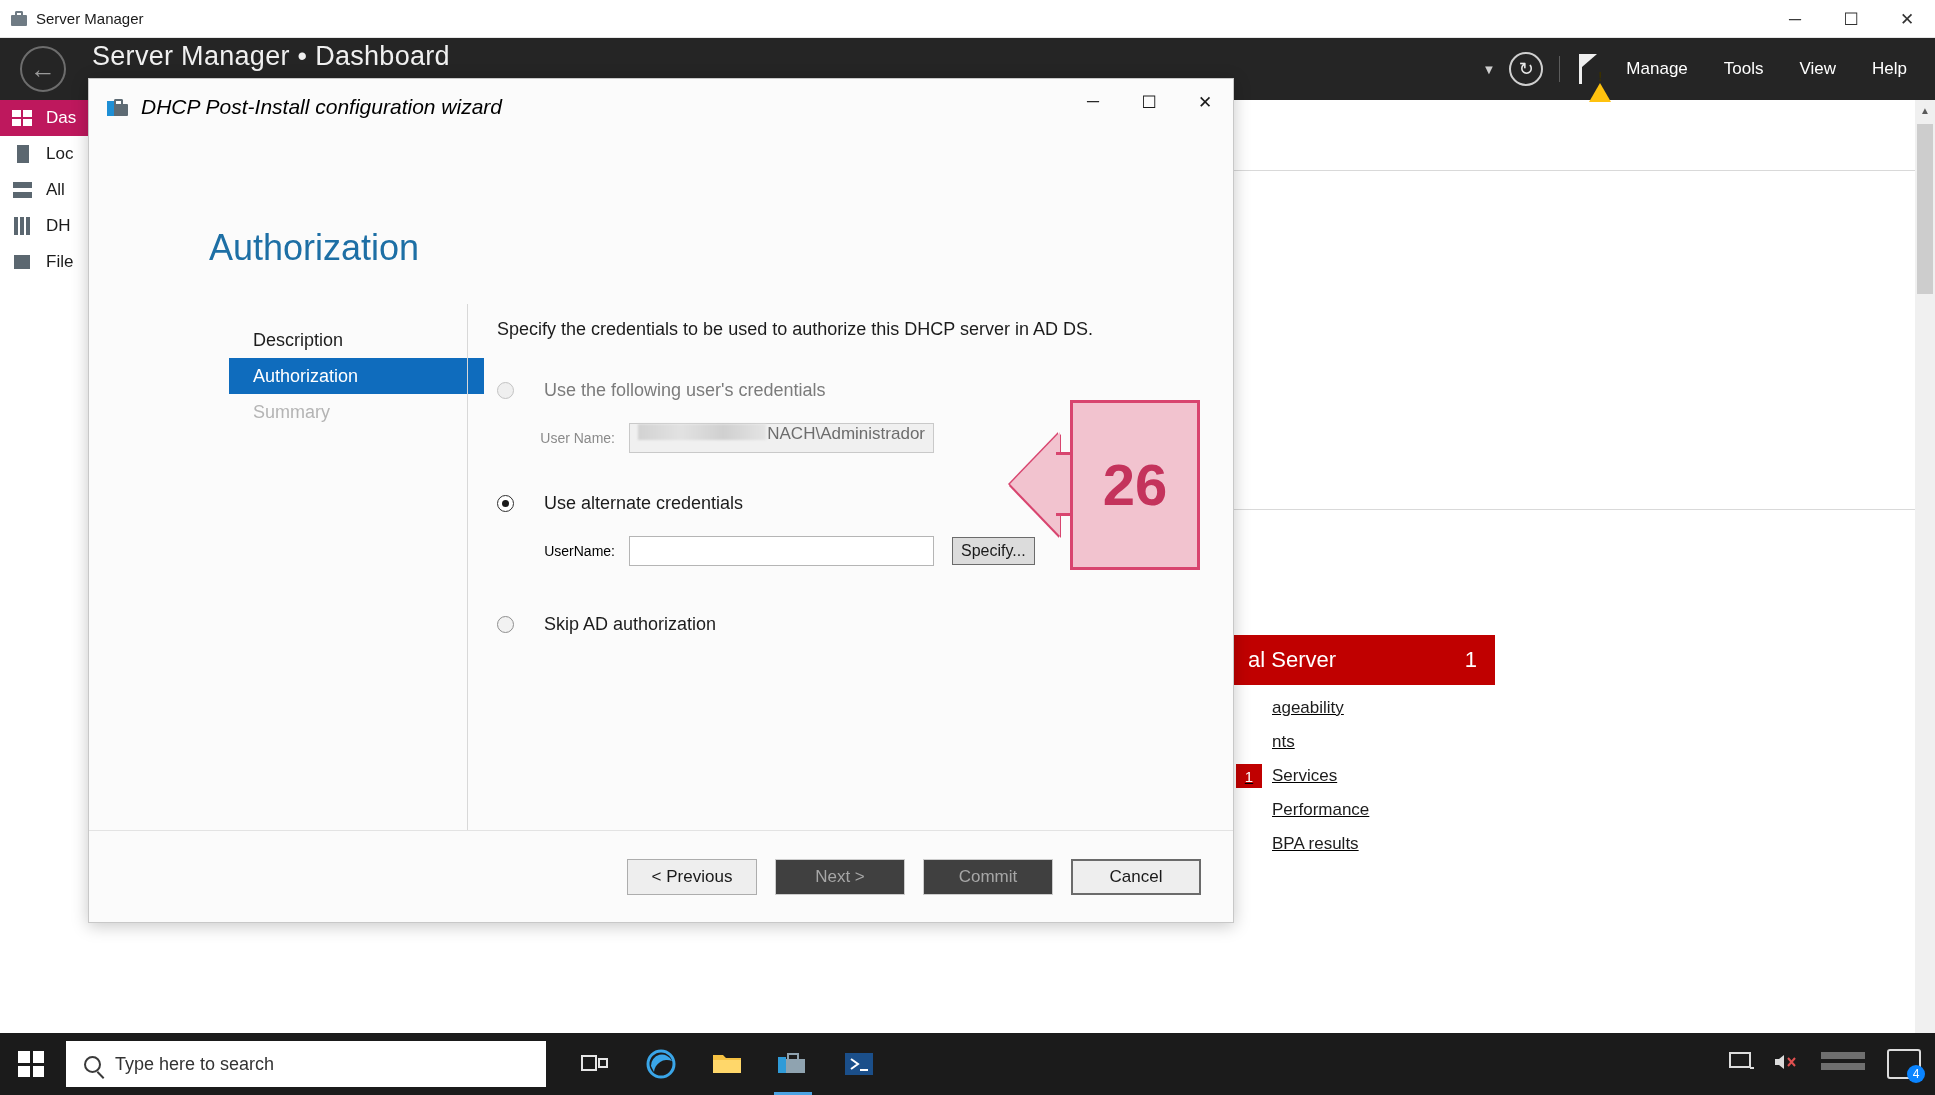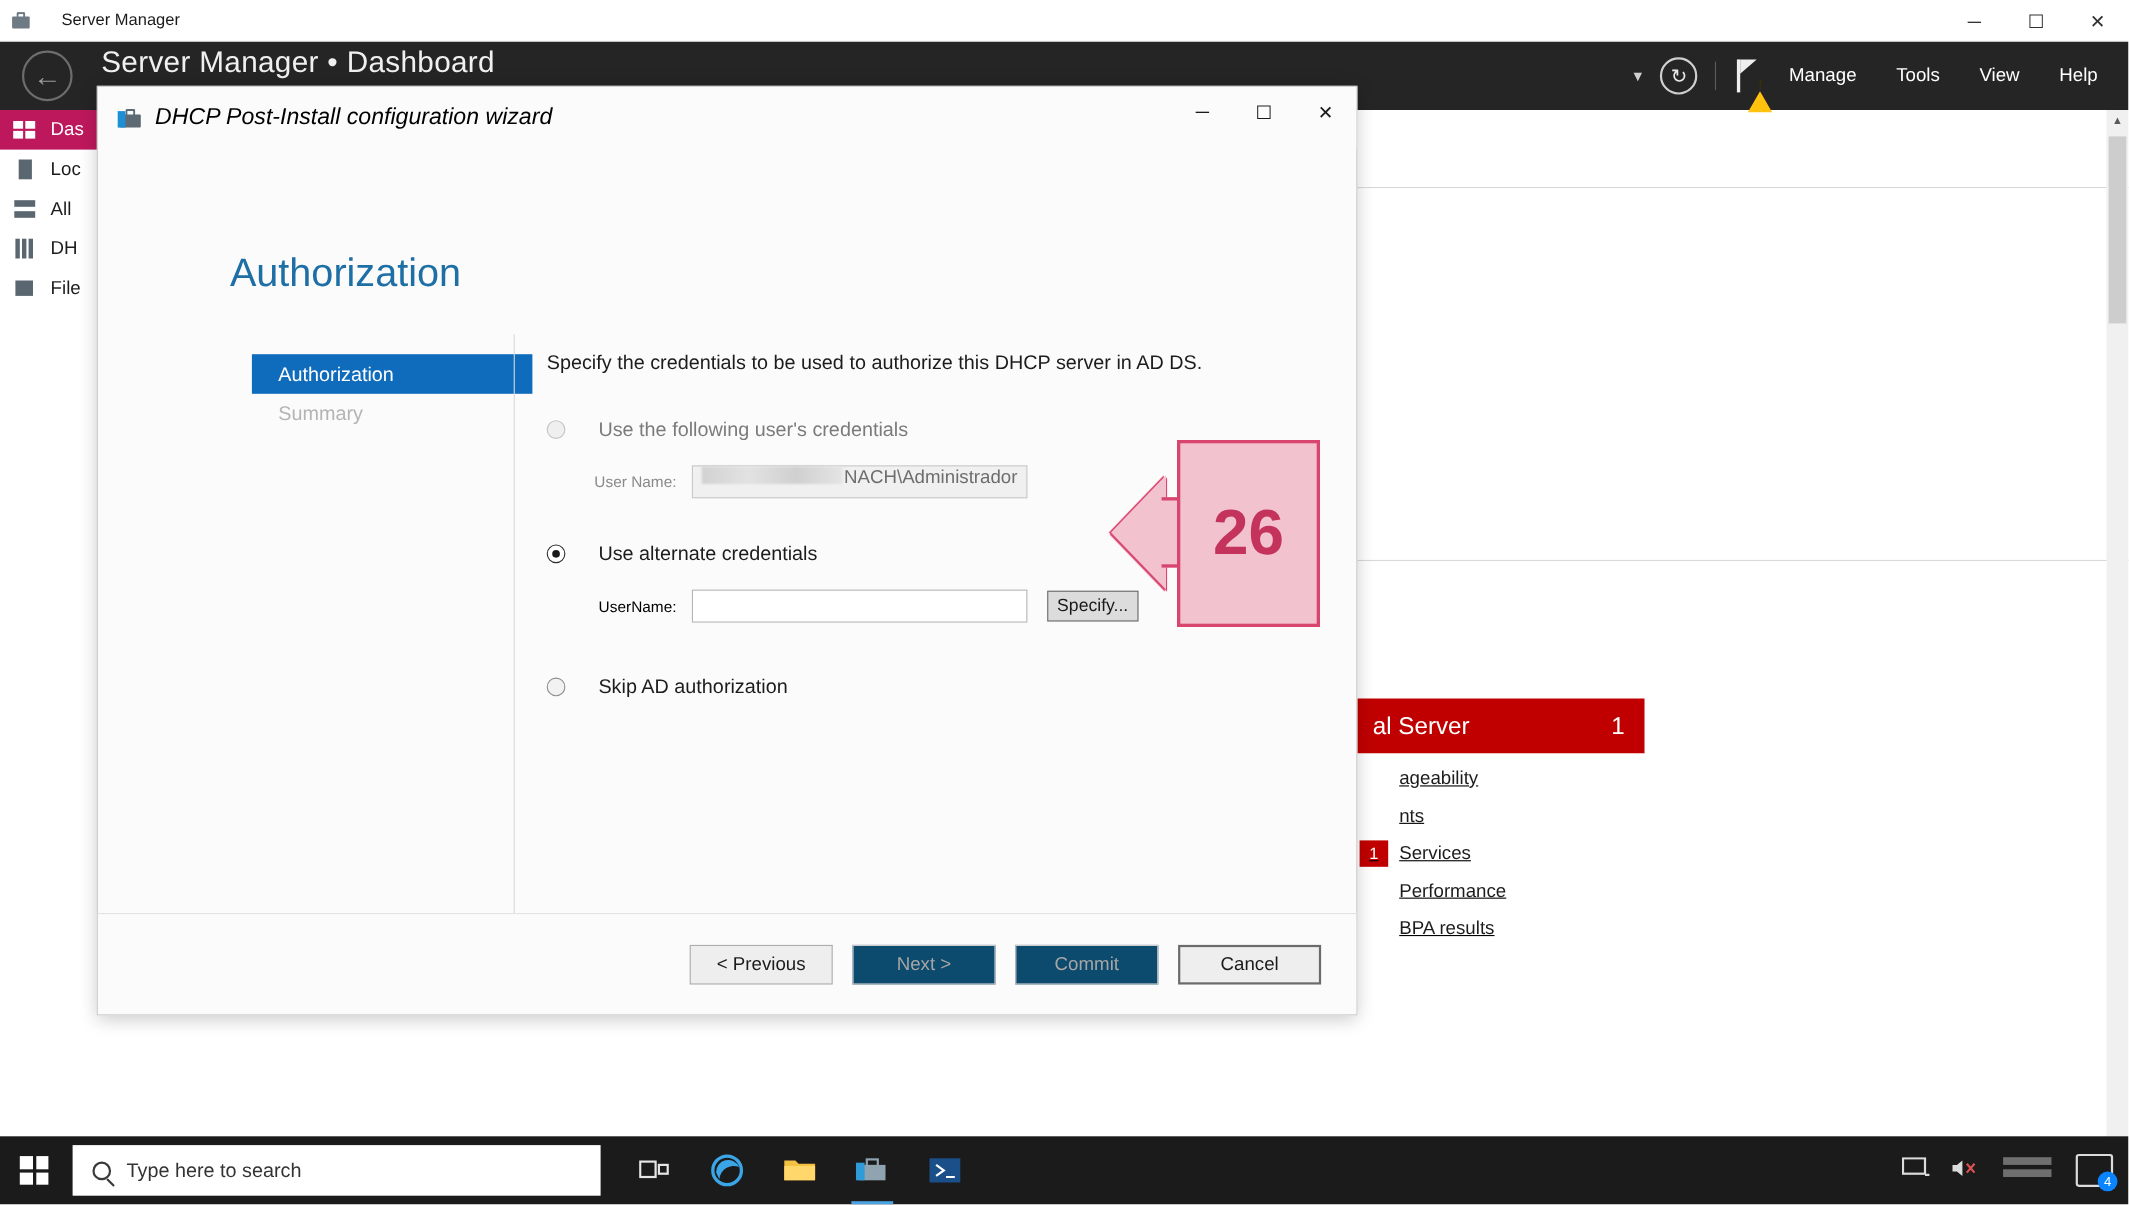--- a/index.html
+++ b/index.html
@@ -23,21 +23,21 @@
     position: relative; flex: none;
   }
   .sm-title-icon .body {
     position: absolute; left: 1px; top: 5px; width: 16px; height: 11px;
     background: #6f7b84; border-radius: 1px;
   }
   .sm-title-icon .top {
     position: absolute; left: 5px; top: 1px; width: 8px; height: 5px;
     border: 2px solid #6f7b84; border-bottom: none; border-radius: 2px 2px 0 0;
   }
-  .sm-title-text { font-size: 15px; color: #1a1a1a; margin-left: 20px; }
+  .sm-title-text { font-size: 15px; color: #1a1a1a; }
   .sm-win-btns {
     position: absolute; right: 0; top: 0; height: 38px; display: flex;
   }
   .sm-win-btn {
     width: 56px; height: 38px; display: flex; align-items: center; justify-content: center;
     color: #333; font-size: 17px; line-height: 1;
   }
 
   
   .sm-navstrip {
@@ -280,21 +280,21 @@
   .dlg-footer {
     position: absolute; left: 0; right: 0; bottom: 0; height: 92px;
     border-top: 1px solid #e3e3e3; background: #fbfbfb;
     display: flex; align-items: center; justify-content: flex-end;
     padding-right: 32px; gap: 18px;
   }
   .btn {
     min-width: 130px; height: 36px; border: 1px solid #adadad; background: #eeeeee;
     font-size: 17px; color: #1a1a1a; display: flex; align-items: center; justify-content: center;
   }
-  .btn.disabled { color: #a6a6a6; border-color: #cccccc; background: #0c4a6e; }
+  .btn.disabled { color: #a6a6a6; border-color: #cccccc; background: #404040; }
   .btn.focus { border: 2px solid #6b6b6b; }
 
   
   .anno { position: absolute; }
   .anno-box {
     background: #f2c3cf; border: 3px solid #d8456f;
     display: flex; align-items: center; justify-content: center;
     color: #c8days; color: #c22c55; font-size: 56px; font-weight: bold;
     font-family: "Liberation Sans", sans-serif;
   }
@@ -491,20 +491,23 @@
       <div class="dlg-win-btns">
         <div class="dlg-win-btn">─</div>
         <div class="dlg-win-btn">☐</div>
         <div class="dlg-win-btn">✕</div>
       </div>
     </div>
 
     <div class="dlg-heading">Authorization</div>
 
     <div class="dlg-nav">
+      <div class="nav-item">
+        <span>Description</span>
+      </div>
       <div class="nav-item active">
         <span>Authorization</span>
       </div>
       <div class="nav-item disabled">
         <span>Summary</span>
       </div>
     </div>
 
     <div class="dlg-vline"></div>
 

